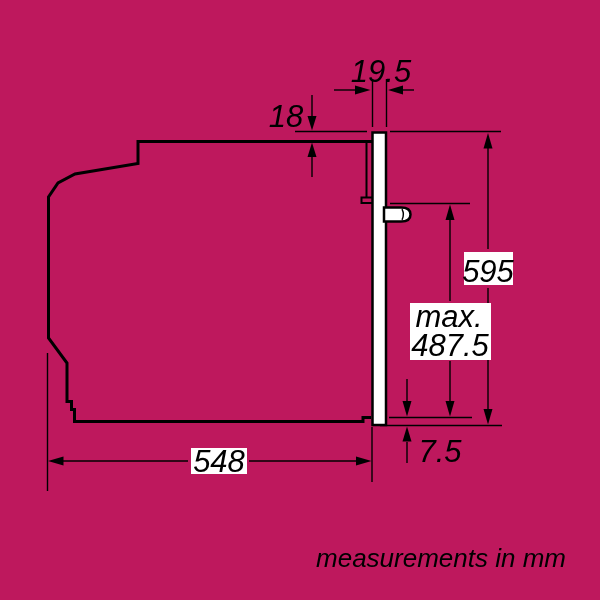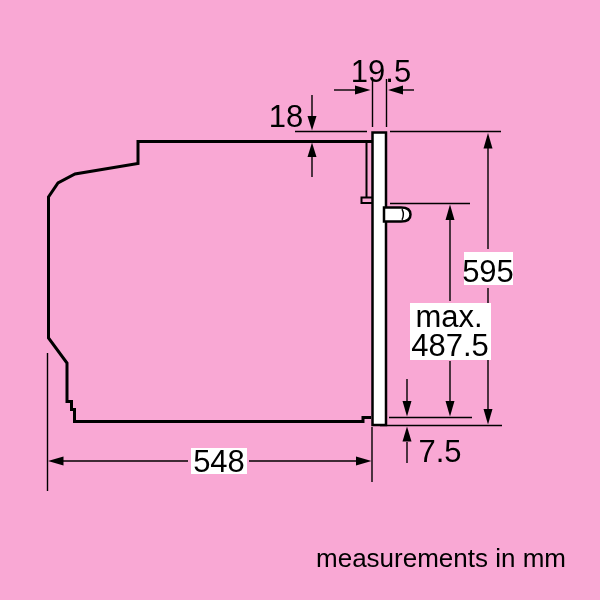--- a/index.html
+++ b/index.html
@@ -4,22 +4,23 @@
 <style>
   html, body {
     margin: 0;
     padding: 0;
     background: #ffffff;
   }
   .canvas {
     position: relative;
     width: 600px;
     height: 600px;
-    background: #f9a8d4;
+    background: #be185d;
     font-family: "Liberation Sans", sans-serif;
+    font-style: italic;
   }
   svg text {
     font-family: "Liberation Sans", sans-serif;
     fill: #000000;
   }
   .dim-label { font-size: 31px; }
   .footer-label { font-size: 26px; }
   .thick { stroke: #000000; stroke-width: 3; fill: none; }
   .med   { stroke: #000000; stroke-width: 2; fill: none; }
   .thin  { stroke: #000000; stroke-width: 1.4; fill: none; }

